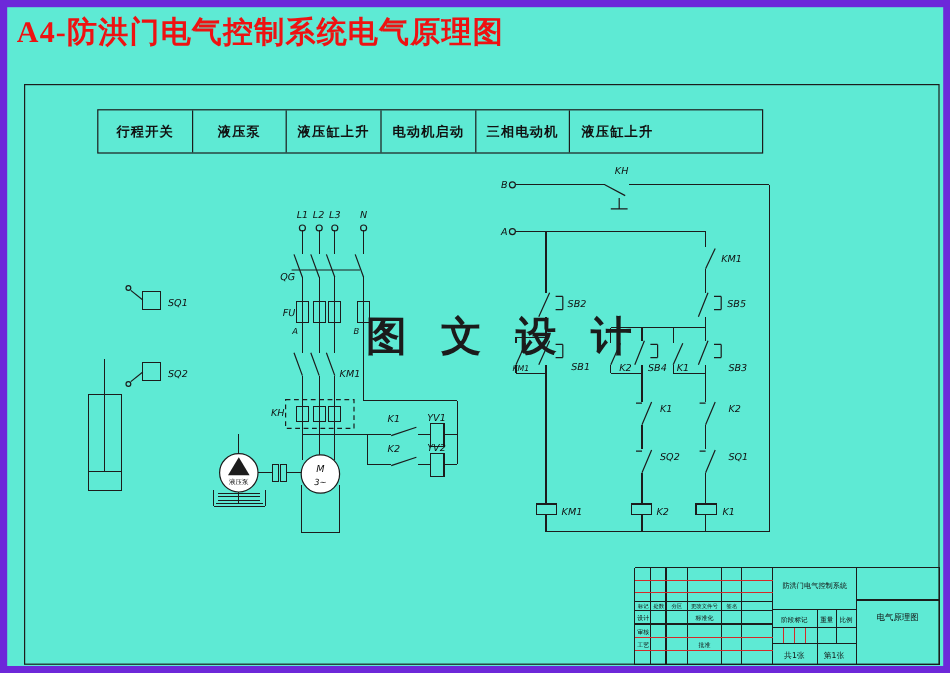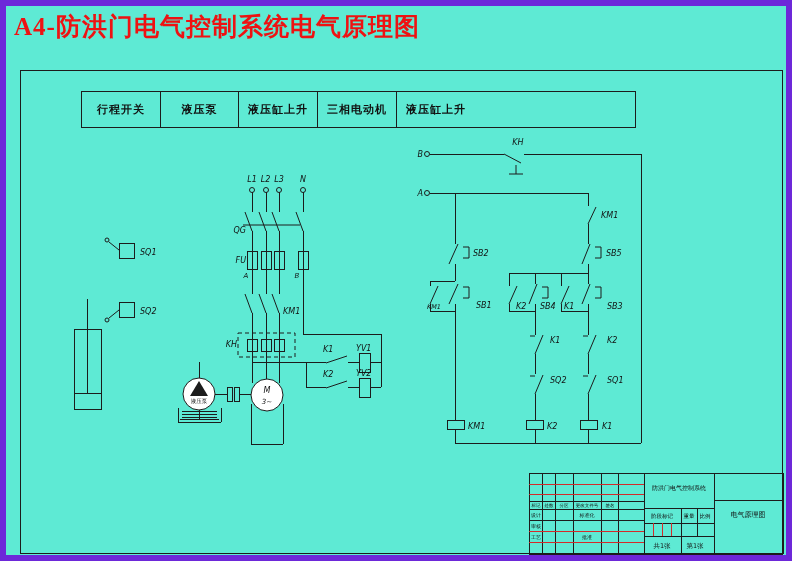--- a/index.html
+++ b/index.html
@@ -41,20 +41,21 @@
 <div class="page">
 
   <div class="doc-title">A4-防洪门电气控制系统电气原理图</div>
 
   <div class="frame"></div>
 
   <div class="legend">
     <div class="cell">行程开关</div>
     <div class="cell">液压泵</div>
     <div class="cell">液压缸上升</div>
+    <div class="cell">电动机启动</div>
     <div class="cell">三相电动机</div>
     <div class="cell">液压缸上升</div>
   </div>
 
   <svg class="schem" width="792" height="561" viewBox="0 0 792 561" xmlns="http://www.w3.org/2000/svg">
 
     <g>
 
       <circle class="w" cx="246" cy="184" r="2.5"></circle>
       <circle class="w" cx="260" cy="184" r="2.5"></circle>
@@ -237,14 +238,15 @@
       <text class="cjk45" text-anchor="middle" x="581" y="501">更改文件号</text>
       <text class="cjk45" text-anchor="middle" x="604" y="501">签名</text>
       <text class="cjk5" text-anchor="middle" x="530" y="511">设计</text>
       <text class="cjk5" text-anchor="middle" x="581" y="511">标准化</text>
       <text class="cjk5" text-anchor="middle" x="530" y="522">审核</text>
       <text class="cjk5" text-anchor="middle" x="530" y="533">工艺</text>
       <text class="cjk5" text-anchor="middle" x="581" y="533">批准</text>
     </g>
   </svg>
 
+  <div class="watermark">图 文 设 计</div>
 
 </div>
 
 </body></html>

